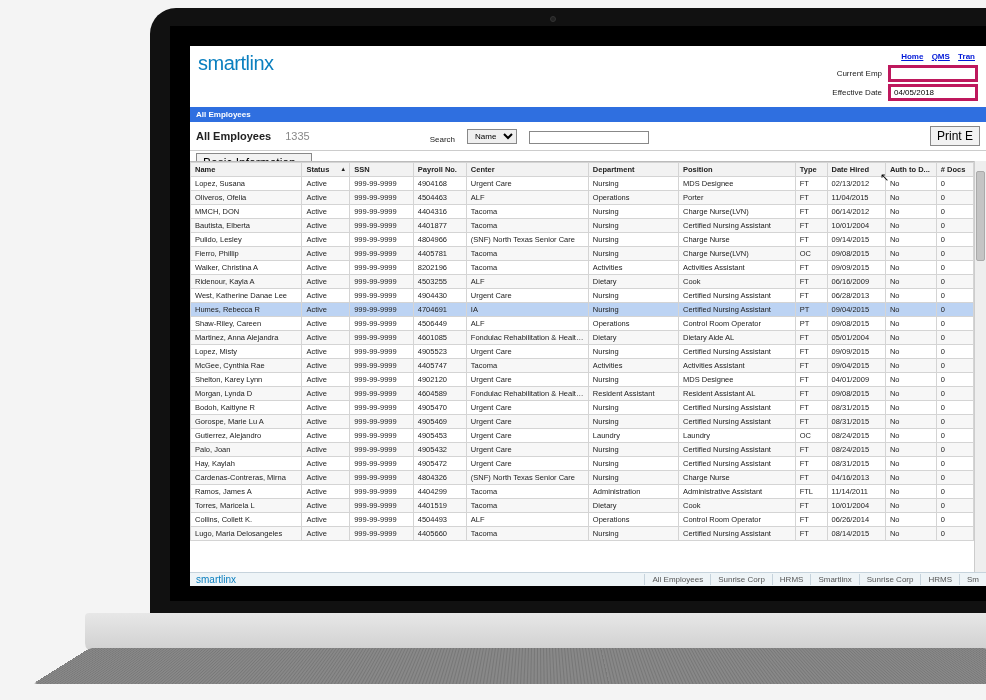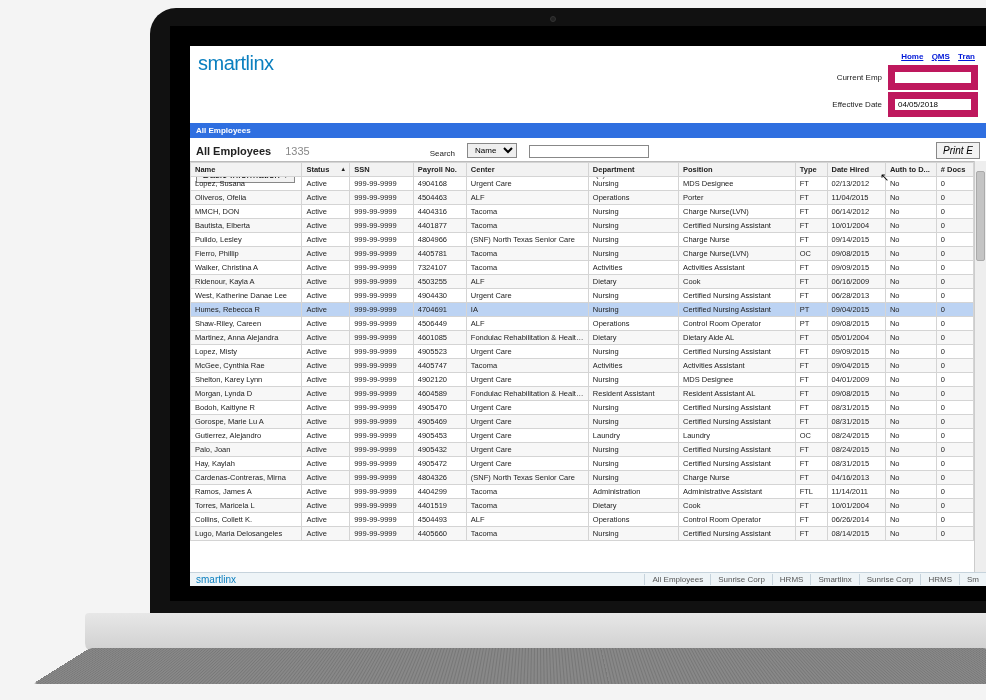--- a/index.html
+++ b/index.html
@@ -11,29 +11,29 @@
   .camera { position:absolute; left:550px; top:8px; width:6px; height:6px; border-radius:50%; background:#222; border:1px solid #333;}
   .screen { position:absolute; left:190px; top:38px; width:796px; height:540px; background:#fff; overflow:hidden; font-size:8px; color:#222;}
   .hinge { position:absolute; left:85px; top:605px; width:901px; height:40px; background:linear-gradient(#e7e7e7,#cfcfcf); border-radius:4px 0 0 10px;}
   .keyboard { position:absolute; left:90px; top:640px; width:896px; height:55px; background:repeating-linear-gradient(90deg,#777,#777 1px,#888 1px,#888 3px); transform:perspective(400px) rotateX(55deg); transform-origin:top; border-radius:4px;}
   .header { display:flex; justify-content:space-between; align-items:flex-start; padding:6px 8px 4px 8px; }
   .logo { color:#0a7fbf; font-size:20px; font-weight:400; letter-spacing:-0.5px; }
   .top-links { font-size:8px; text-align:right; }
   .top-links a { color:#0018d8; text-decoration:underline; margin:0 3px; font-weight:bold;}
   .top-controls { font-size:8px; margin-top:4px; }
   .top-controls .row { display:flex; justify-content:flex-end; align-items:center; gap:6px; margin-bottom:2px;}
-  .top-controls input { font-size:8px; border:7px solid #be185d; padding:1px 3px; width:90px;}
+  .top-controls input { font-size:8px; border:3px solid #be185d; padding:1px 3px; width:90px;}
   .blue-bar { background:#2f6fe0; color:#fff; font-size:8px; font-weight:bold; padding:3px 6px; }
   .toolbar { display:flex; align-items:center; padding:4px 6px; gap:10px; border-bottom:1px solid #ccc;}
   .toolbar .title { font-weight:bold; font-size:11px;}
   .toolbar .count { color:#888; font-size:11px; margin-left:4px;}
   .toolbar .center { margin-left:110px; display:flex; align-items:flex-end; gap:12px; font-size:8px;}
   .toolbar select, .toolbar input { font-size:8px; border:1px solid #888; padding:1px 3px;}
   .toolbar .right { margin-left:auto; }
-  .btn { border:1px solid #888; background:#f2f2f2; padding:2px 6px; font-size:10px; cursor:pointer;font-style:italic;}
+  .btn { border:1px solid #888; background:#f2f2f2; padding:2px 6px; font-size:12px; cursor:pointer;}
   .subrow { padding:2px 6px 6px 6px; display:flex; align-items:center; gap:10px;}
   .subrow .recs { margin-left:248px; font-size:8px; color:#444;}
   .table-wrap { position:absolute; left:0; right:12px; top:115px; bottom:14px; overflow:hidden; border-top:1px solid #bbb;}
   .scrollbar { position:absolute; right:0; top:115px; bottom:14px; width:12px; background:#eee; border-left:1px solid #ccc;}
   .scrollbar .thumb { position:absolute; left:1px; right:1px; top:10px; height:90px; background:#c4c4c4; border:1px solid #aaa; border-radius:2px;}
   table { width:100%; border-collapse:collapse; table-layout:fixed;}
   th, td { border:1px solid #d4d4d4; padding:2px 4px; font-size:7.5px; text-align:left; white-space:nowrap; overflow:hidden; text-overflow:ellipsis;}
   th { background:#f2f2f2; font-weight:bold; position:relative;}
   th .sort { position:absolute; right:3px; top:3px; font-size:6px;}
   tbody tr:nth-child(even){ background:#f7f7f7;}
@@ -204,21 +204,21 @@
                 <td>Charge Nurse(LVN)</td>
                 <td>OC</td>
                 <td>09/08/2015</td>
                 <td>No</td>
                 <td>0</td>
               </tr>
               <tr>
                 <td>Walker, Christina A</td>
                 <td>Active</td>
                 <td>999-99-9999</td>
-                <td>7324107</td>
+                <td>8202196</td>
                 <td>Tacoma</td>
                 <td>Activities</td>
                 <td>Activities Assistant</td>
                 <td>FT</td>
                 <td>09/09/2015</td>
                 <td>No</td>
                 <td>0</td>
               </tr>
               <tr>
                 <td>Ridenour, Kayla A</td>

